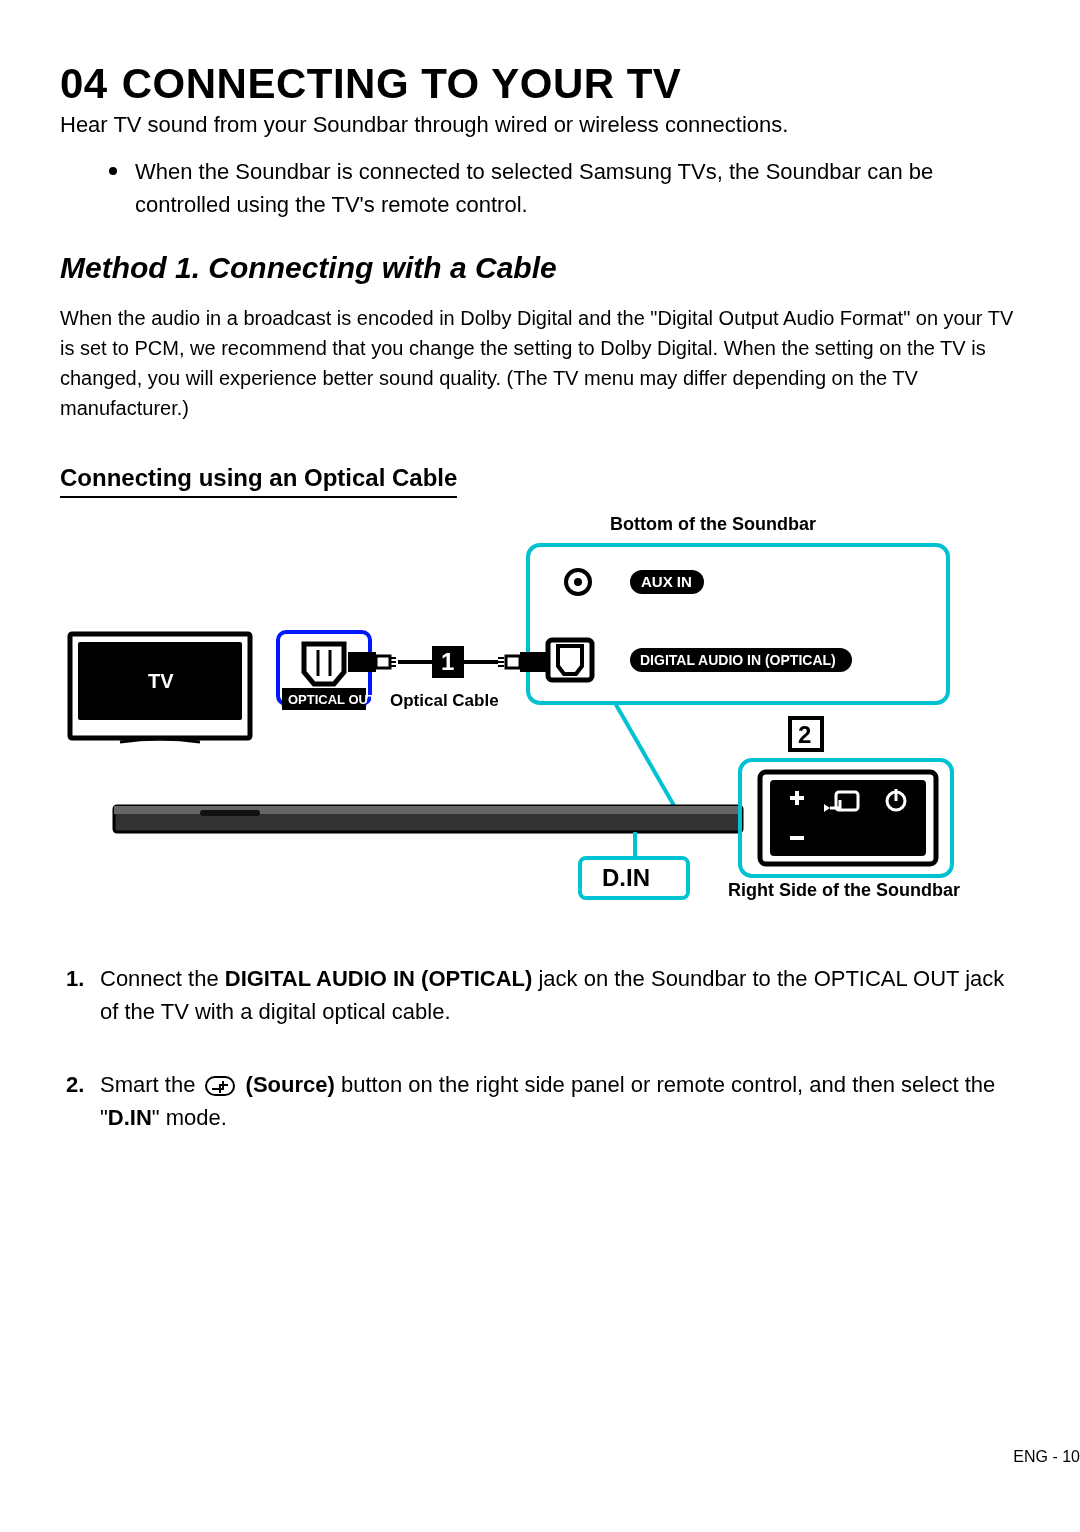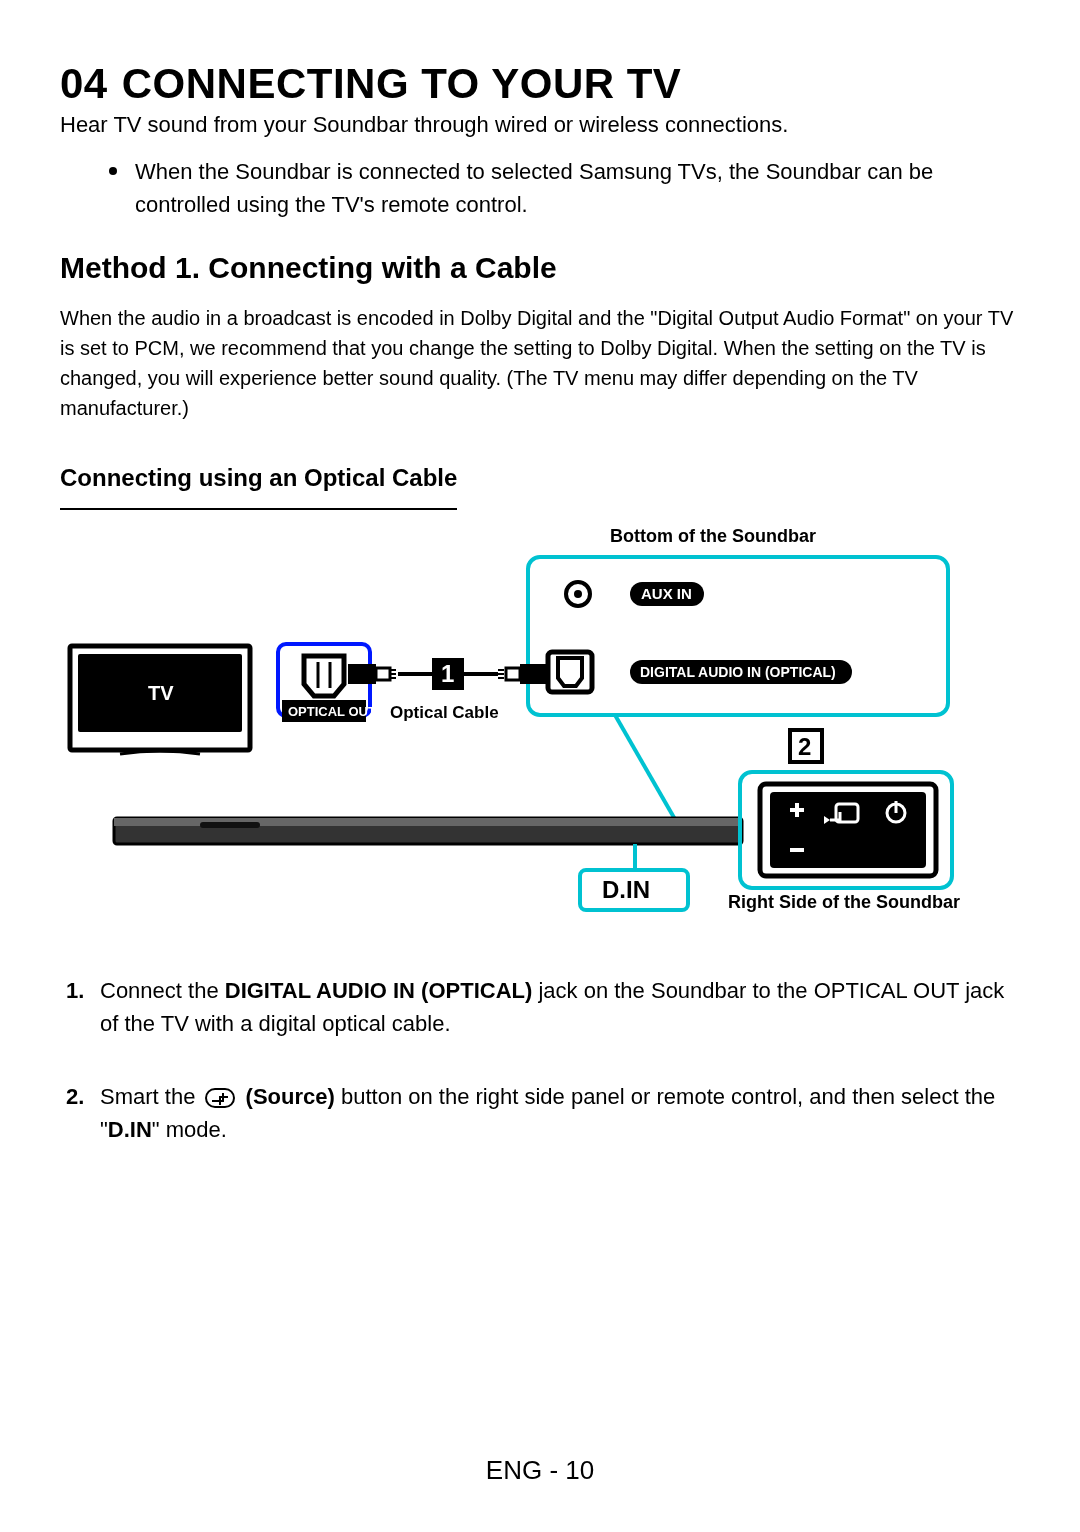--- a/index.html
+++ b/index.html
@@ -23,26 +23,26 @@
   ul.bullets > li { position: relative; font-size: 22px; line-height: 1.5; margin-left: 35px; }
   ul.bullets > li::before {
     content: ""; position: absolute; left: -26px; top: 12px;
     width: 8px; height: 8px; background: #000; border-radius: 50%;
   }
   ul.dashes { list-style: none; padding-left: 42px; margin-top: 6px; }
   ul.dashes > li { position: relative; font-size: 22px; line-height: 1.5; margin-bottom: 6px; }
   ul.dashes > li::before {
     content: "–"; position: absolute; left: -26px; top: 0; font-size: 22px;
   }
-  .method-title { font-size: 30px; font-weight: 800; margin-bottom: 18px; }
+  .method-title { font-size: 30px; font-weight: 800; margin-bottom: 18px; font-style: italic; }
   .method-para { font-size: 20px; line-height: 1.5; margin-bottom: 41px; }
   .sub-title {
     font-size: 24px; font-weight: 800;
     border-bottom: 2px solid #000; display: inline-block;
-    padding-bottom: 16px; margin-bottom: 10px;
+    padding-bottom: 4px; margin-bottom: 10px;
   }
   .diagram-wrap { width: 100%; margin-bottom: 28px; }
   .diagram { width: 100%; height: auto; }
   ol.steps { list-style: none; padding-left: 40px; counter-reset: step; }
   ol.steps > li { position: relative; font-size: 22px; line-height: 1.5; margin-bottom: 10px; counter-increment: step; margin-top: 40px; }
   ol.steps > li::before {
     content: counter(step) "."; position: absolute; left: -34px; top: 0;
     font-weight: 800; font-size: 22px;
   }
   .bold { font-weight: 800; }
@@ -52,22 +52,22 @@
   }
   .source-icon::before {
     content: ""; position: absolute; left: 5px; top: 3px;
     width: 10px; height: 7px; border-right: 2px solid #000; border-bottom: 2px solid #000;
   }
   .source-icon::after {
     content: ""; position: absolute; right: 5px; top: 6px;
     width: 7px; height: 7px; border-left: 2px solid #000; border-top: 2px solid #000;
   }
   .footer {
-    position: absolute; bottom: 46px; left: 0; right: 0;
-    text-align: center; font-size: 26px;
+    position: absolute; bottom: 66px; left: 0; right: 0;
+    text-align: right; font-size: 16px;
   }
 </style>
 </head>
 <body>
 
 
 
 <h1 class="chapter-title">
   <span class="chapter-num">04</span><span>CONNECTING TO YOUR TV</span>
 </h1>

